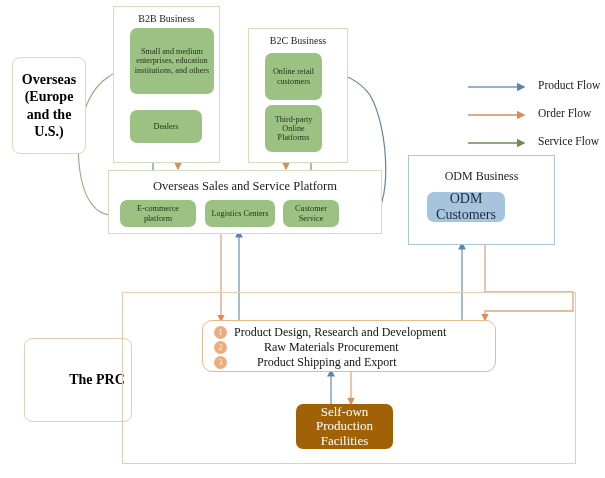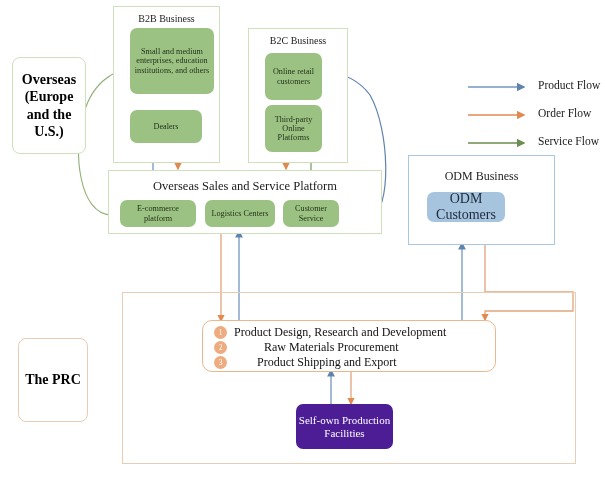--- a/index.html
+++ b/index.html
@@ -22,21 +22,21 @@
     position:absolute;left:0;right:0;text-align:center;font-size:10px;color:#222;
   }
 
   .node{
     position:absolute;border-radius:7px;display:flex;align-items:center;
     justify-content:center;text-align:center;line-height:1.12;
     font-size:8.2px;color:#1f2f16;padding:2px;box-sizing:border-box;
   }
   .node.green{background:#9cc283;}
   .node.blue{background:#a6c4de;color:#1c2b3a;font-size:14px;}
-  .node.orange{background:#4c1d95;color:#ffffff;font-size:11px;}
+  .node.orange{background:#a16207;color:#ffffff;font-size:13px;}
 
   .platform-box{
     position:absolute;background:#fff;border:1px solid #cfe0bd;
   }
   .platform-title{
     position:absolute;left:0;right:0;text-align:center;font-size:12.5px;color:#1a1a1a;
   }
 
   .process-box{
     position:absolute;background:#fff;border:1px solid #e8b98f;border-radius:10px;
@@ -95,21 +95,21 @@
     <path d="M485,243 L485,292 L573,292 L573,311 L485,311 L485,320" stroke="#e2a47c" stroke-width="1.3" fill="none" marker-end="url(#ahOrange)"></path>
 
     <path d="M331,404 L331,370" stroke="#7296c0" stroke-width="1.3" fill="none" marker-end="url(#ahBlue)"></path>
     <path d="M351,370 L351,404" stroke="#e2a47c" stroke-width="1.3" fill="none" marker-end="url(#ahOrange)"></path>
   </svg>
 
   <div class="region-label" style="left:12px;top:57px;width:72px;height:95px;">
     <span>Overseas (Europe and the U.S.)</span>
   </div>
 
-  <div class="region-label prc" style="left:18px;top:338px;width:68px;height:82px;">
+  <div class="region-label prc" style="left:24px;top:338px;width:68px;height:82px;padding-left:38px;">
     <span>The PRC</span>
   </div>
 
   <div class="group-box" style="left:113px;top:6px;width:105px;height:155px;">
     <div class="group-title" style="top:6px;">B2B Business</div>
   </div>
   <div class="node green" style="left:130px;top:28px;width:84px;height:66px;">
     <span>Small and medium enterprises, education institutions, and others</span>
   </div>
   <div class="node green" style="left:130px;top:110px;width:72px;height:33px;">

